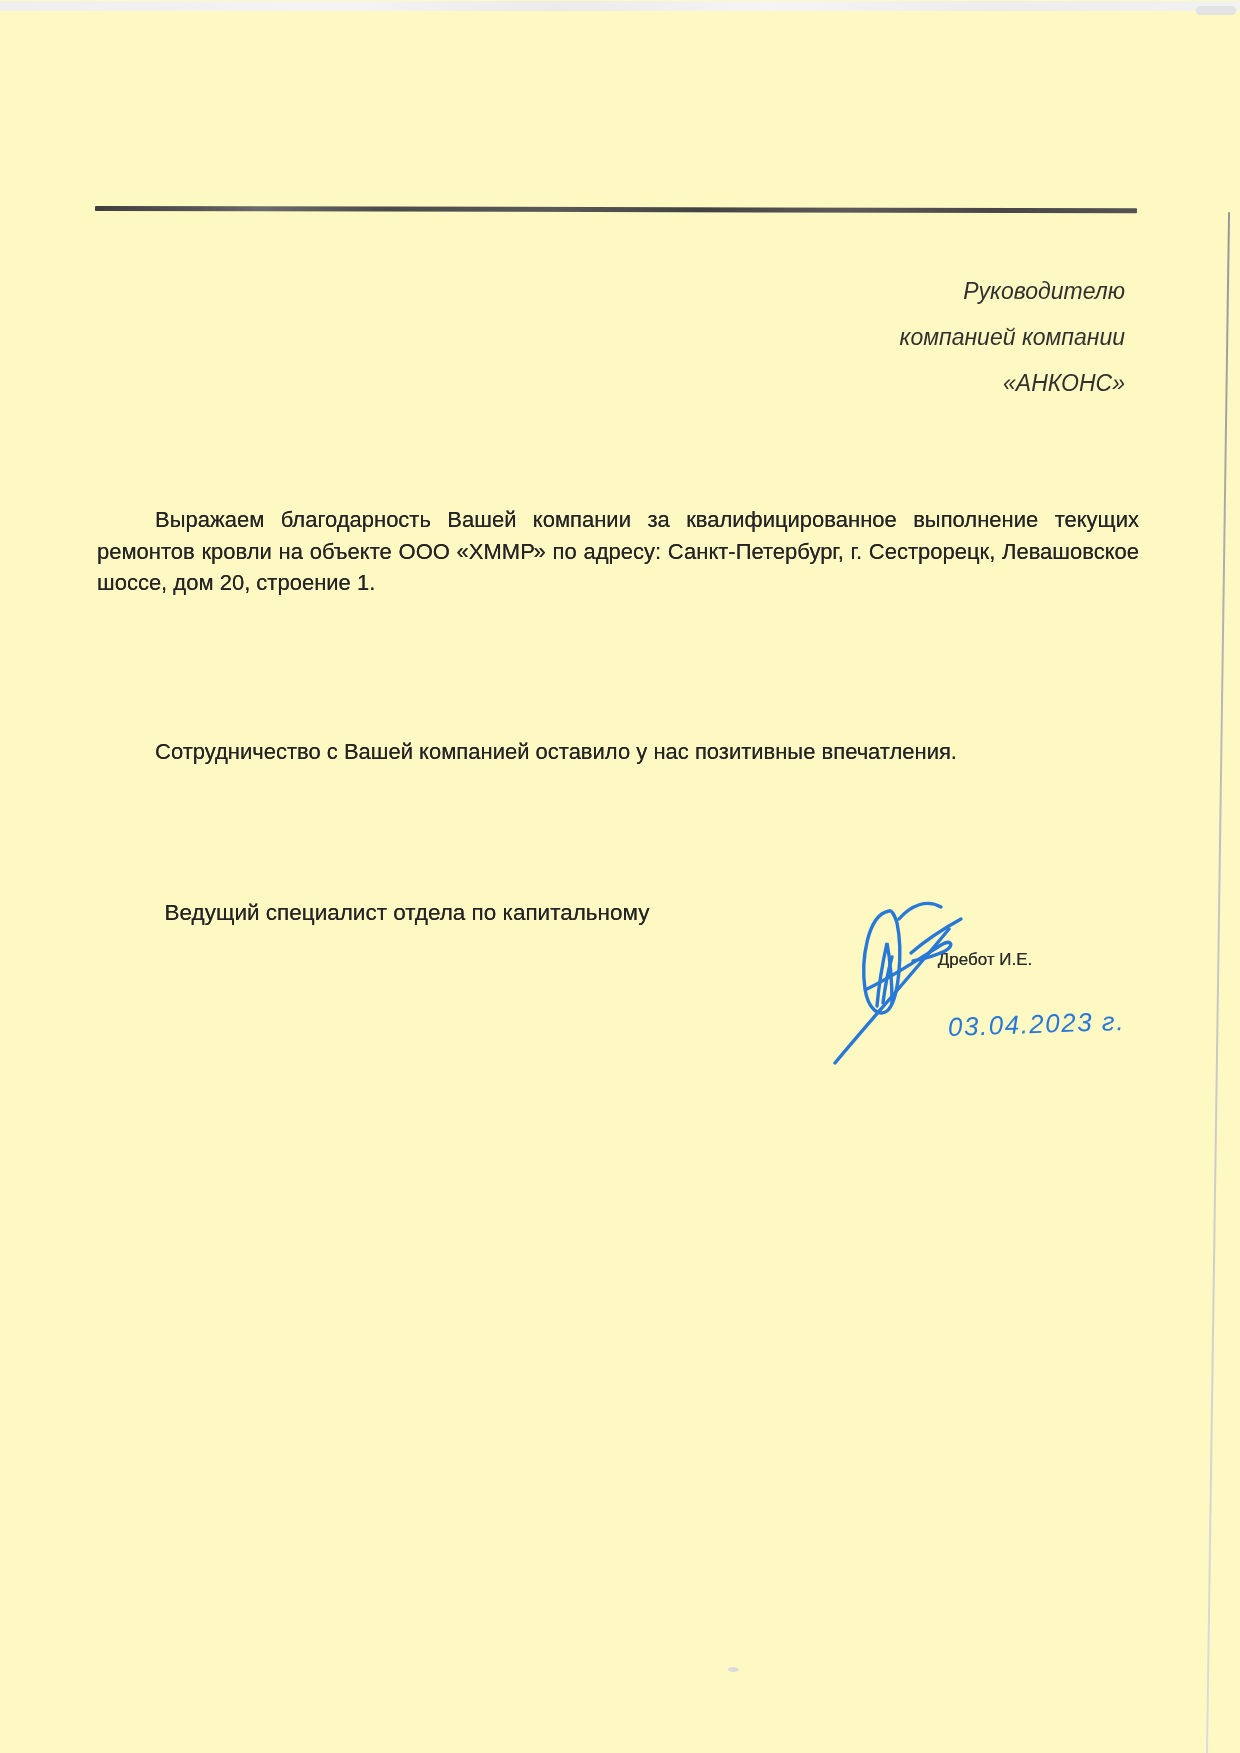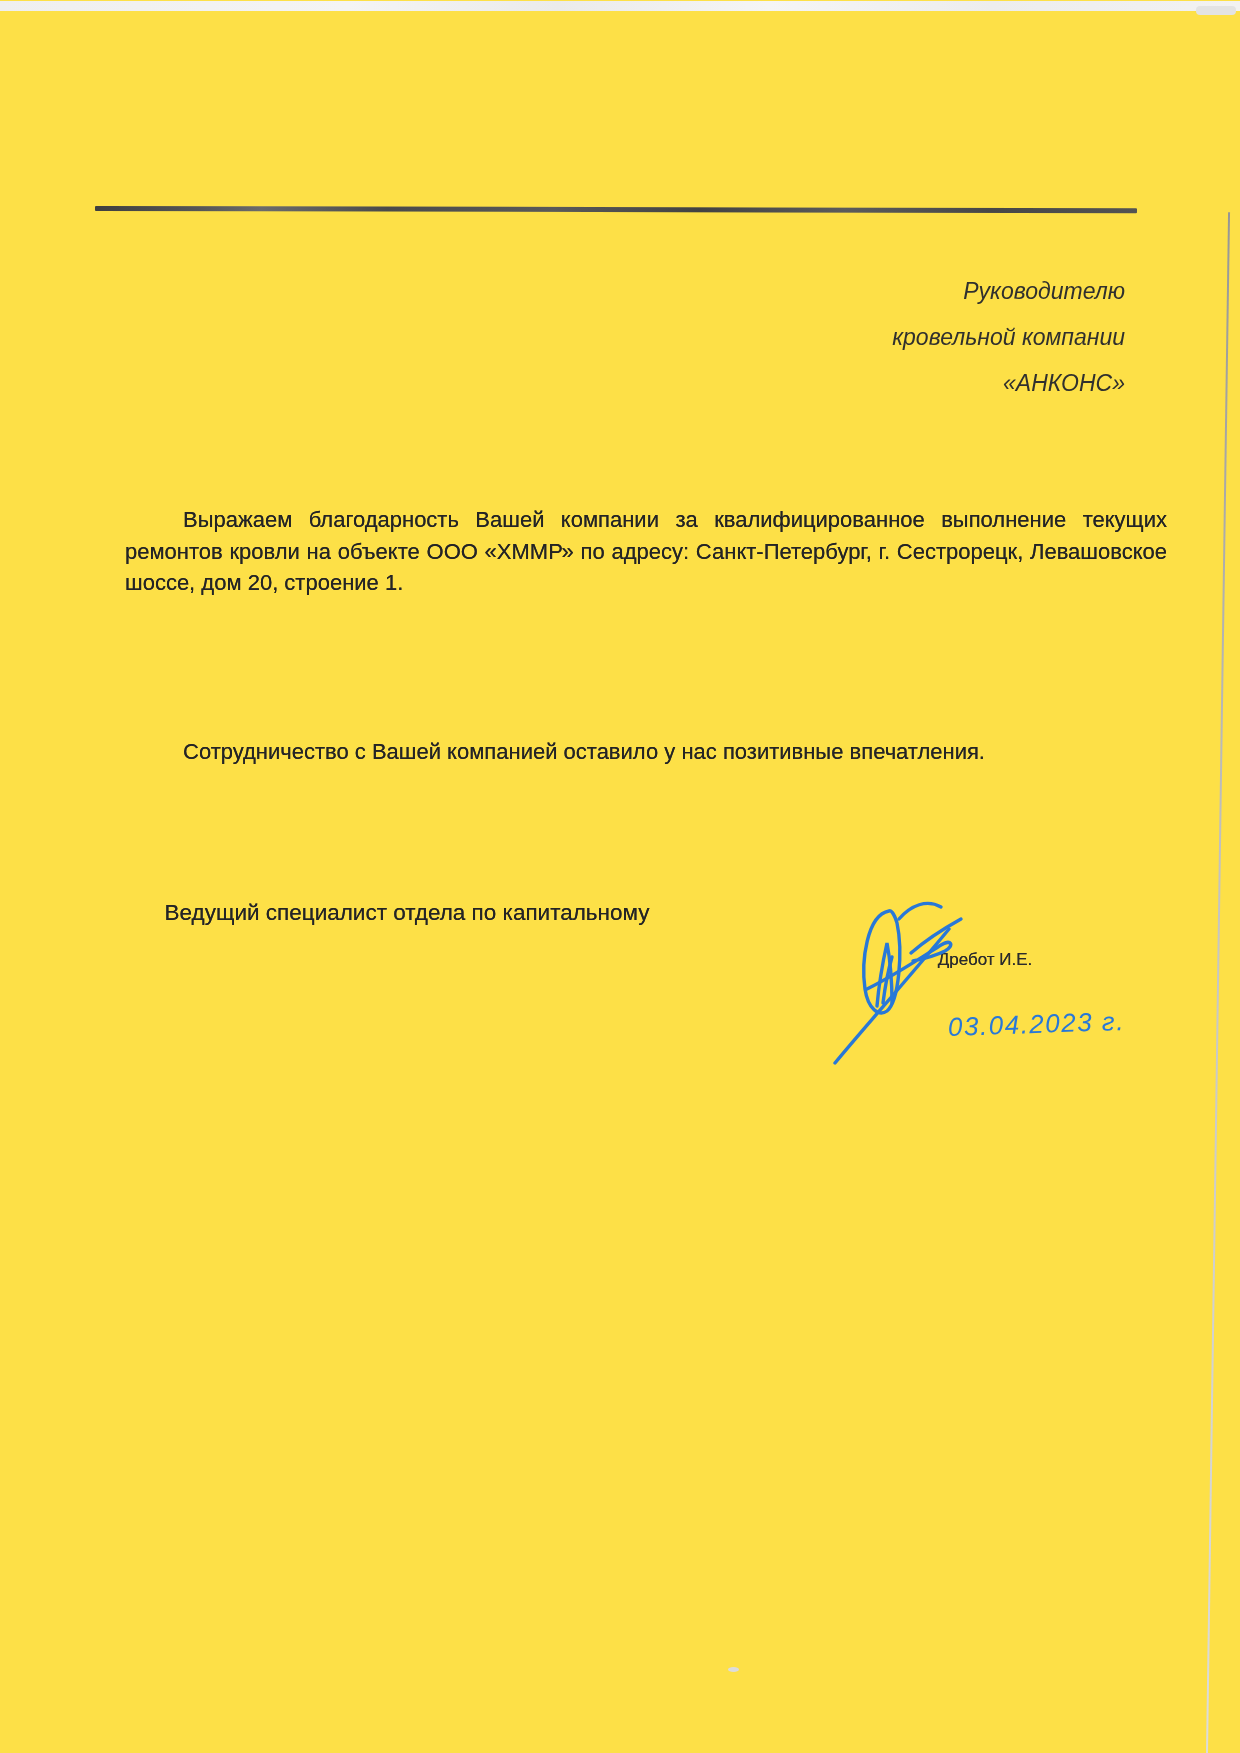--- a/index.html
+++ b/index.html
@@ -1,20 +1,20 @@
 <!DOCTYPE html>
 <html><head>
 <meta charset="utf-8">
 <style>
   html, body { margin: 0; padding: 0; background: #ffffff; }
   #page {
     position: relative;
     width: 1240px;
     height: 1753px;
-    background: #fde047;
+    background: #fef9c3;
     overflow: hidden;
     font-family: "Liberation Sans", sans-serif;
     color: #262626;
   }
   .abs { position: absolute; }
 
   
   .top-band {
     left: 0; top: 1px; width: 1240px; height: 10px;
     background: linear-gradient(90deg, #efefef 0%, #f4f4f4 28%, #ebebeb 45%, #f5f5f5 62%, #ededed 80%, #f2f2f2 100%);
@@ -58,21 +58,20 @@
   }
   .para {
     left: 97px; width: 1042px;
     font-size: 22px;
     line-height: 31.5px;
     text-align: justify;
     text-align-last: left;
     text-indent: 58px;
     color: #242424;
     text-shadow: 0 0 0.5px #3a3a3a;
-    margin-left: 28px;
   }
   .p1 { top: 504px; }
   .p2 { top: 621px; }
   .p3 { top: 736px; }
 
   .signoff-line {
     left: 97px; width: 620px;
     font-size: 22.5px;
     color: #242424;
     text-shadow: 0 0 0.5px #3a3a3a;
@@ -104,21 +103,21 @@
 <div id="page">
 
   <div class="abs top-band"></div>
   <div class="abs top-smudge"></div>
   <div class="abs divider"></div>
   <div class="abs edge-line"></div>
   <div class="abs speck"></div>
 
   <div class="abs recipient">
     <div>Руководителю</div>
-    <div>кровельной компании</div>
+    <div>компанией компании</div>
     <div>«АНКОНС»</div>
   </div>
 
 
   <div class="abs para p1">Выражаем благодарность Вашей компании за квалифицированное выполнение текущих ремонтов кровли на объекте ООО «ХММР» по адресу: Санкт-Петербург, г. Сестрорецк, Левашовское шоссе, дом 20, строение 1.</div>
   <div class="abs para p3">Сотрудничество с Вашей компанией оставило у нас позитивные впечатления.</div>
 
   <div class="abs signoff-line s1">Ведущий специалист отдела по капитальному</div>
   <div class="abs sign-name">Дребот И.Е.</div>
 

